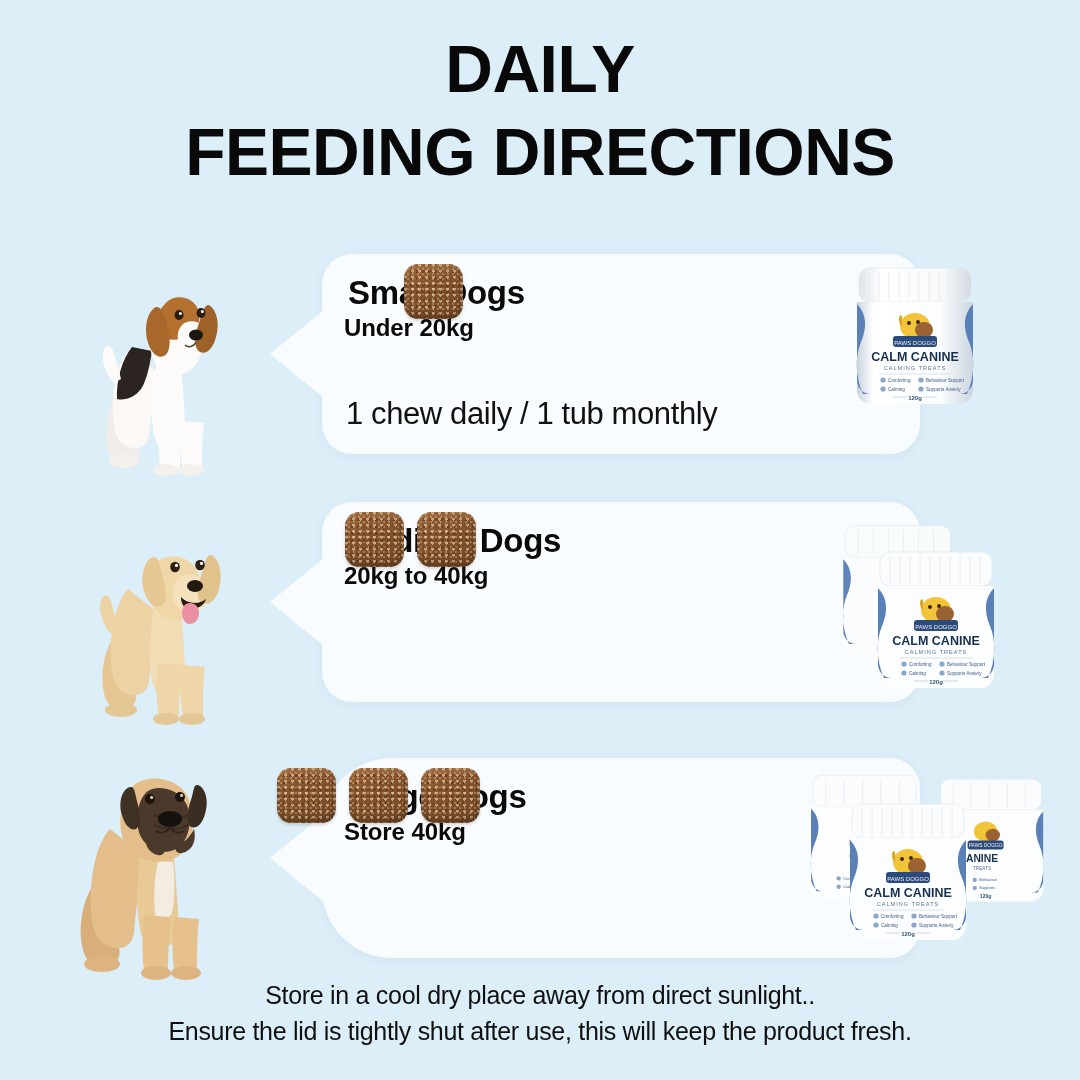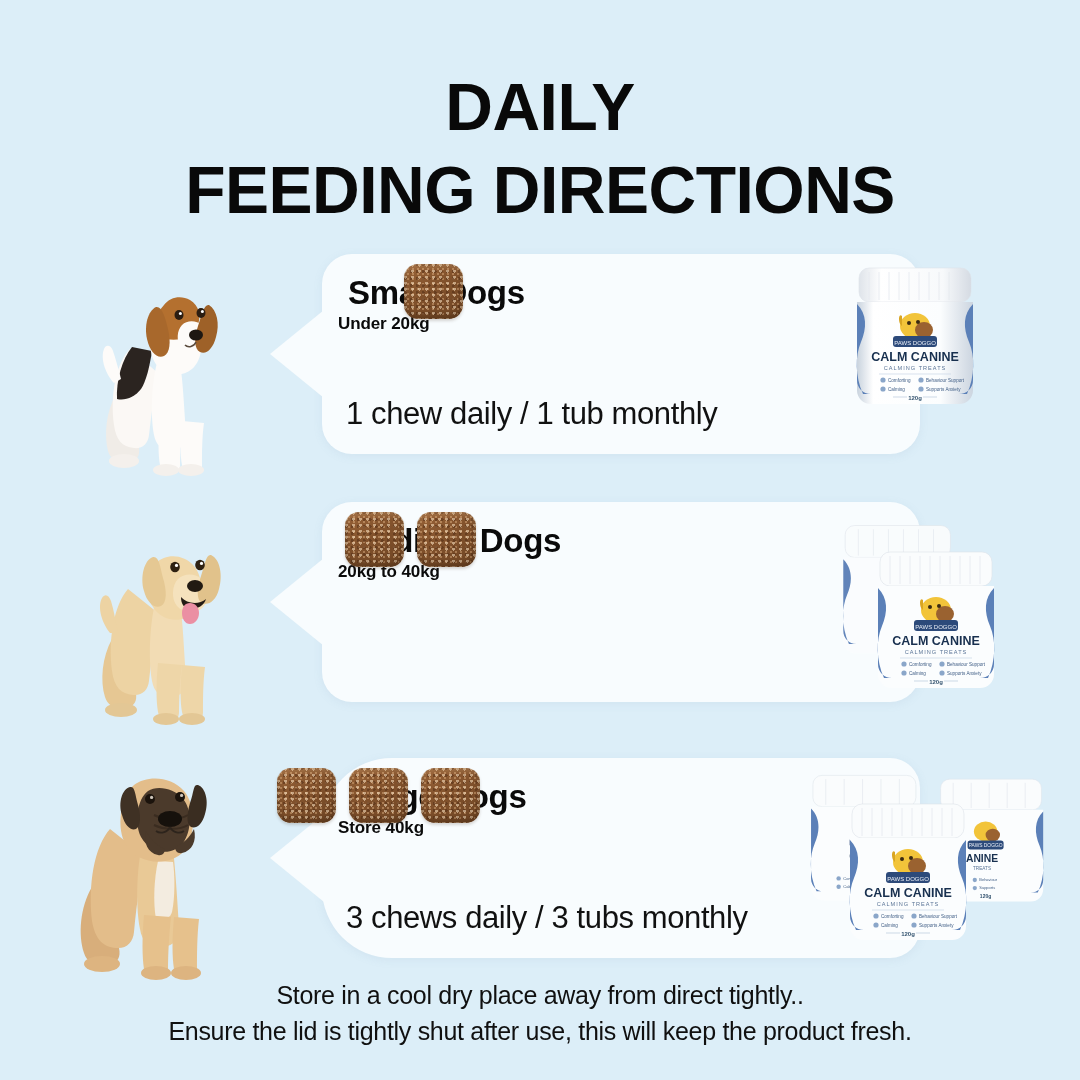--- a/index.html
+++ b/index.html
@@ -26,21 +26,20 @@
     left: 0;
     width: 1080px;
     text-align: center;
     color: #0b0b0b;
   }
   .title-line {
     font-weight: 800;
     letter-spacing: -0.5px;
     line-height: 1.08;
     color: #090909;
-    margin-top: 38px;
   }
   .title-line-1 { font-size: 66px; }
   .title-line-2 { font-size: 66px; margin-top: 12px; }
 
   
   .row {
     position: absolute;
     left: 0;
     width: 1080px;
     height: 220px;
@@ -88,23 +87,23 @@
     position: absolute;
     left: 26px;
     top: 20px;
     font-size: 33px;
     font-weight: 800;
     color: #0a0a0a;
     letter-spacing: -0.3px;
   }
   .card-weight {
     position: absolute;
-    left: 16px;
+    left: 22px;
     top: 60px;
-    font-size: 17px;
+    font-size: 24px;
     font-weight: 800;
     color: #0a0a0a;
     letter-spacing: -0.1px;
   }
   .card-dose {
     position: absolute;
     left: 24px;
     top: 118px;
     font-size: 31px;
     font-weight: 400;
@@ -428,21 +427,20 @@
           <path d="M76 74c-3 12 2 22 12 24 4 1 7-2 7-6-8-3-15-10-19-18z" fill="#4b3a2b"></path>
           <path d="M124 72c3 12-2 22-12 24-4 1-7-2-7-6 8-3 15-10 19-18z" fill="#4b3a2b"></path>
         </g>
       </svg>
     </div>
 
     <div class="card">
       <div class="card-arrow"></div>
       <div class="card-title">Large Dogs</div>
       <div class="card-weight">Store 40kg</div>
-      <div class="card-dose">3 chews daily / 3 tubs monthly</div>
     </div>
 
     <div class="chews">
       <div class="chew"></div>
       <div class="chew"></div>
       <div class="chew"></div>
     </div>
 
     <div class="tubs">
       <div class="tub" style="left:0;top:10px;transform:scale(0.92);transform-origin:top left;">
@@ -541,17 +539,17 @@
           </g>
           <line x1="48" y1="137" x2="62" y2="137" stroke="#b9c9dd" stroke-width="0.7"></line>
           <line x1="78" y1="137" x2="92" y2="137" stroke="#b9c9dd" stroke-width="0.7"></line>
           <text x="70" y="139.5" font-size="6" font-weight="bold" fill="#33536f" text-anchor="middle" font-family="Liberation Sans, sans-serif">120g</text>
         </svg>
       </div>
     </div>
   </div>
 
   <div class="footer">
-    <div class="footer-line">Store in a cool dry place away from direct tightly..</div>
+    <div class="footer-line">Store in a cool dry place away from direct sunlight..</div>
     <div class="footer-line">Ensure the lid is tightly shut after use, this will keep the product fresh.</div>
   </div>
 
 </div>
 
 </body></html>

